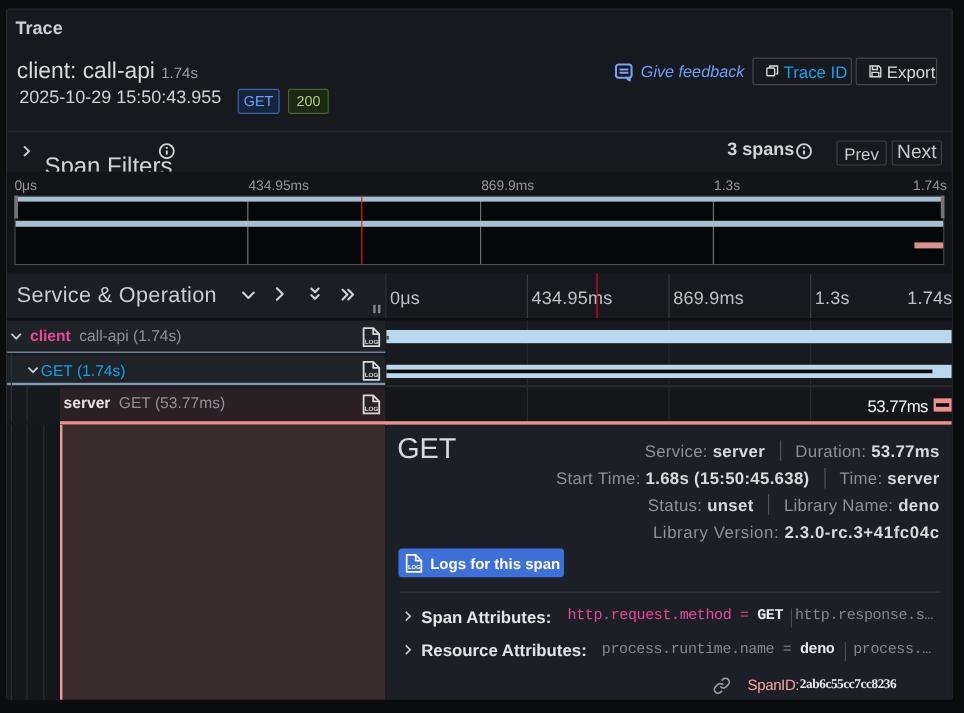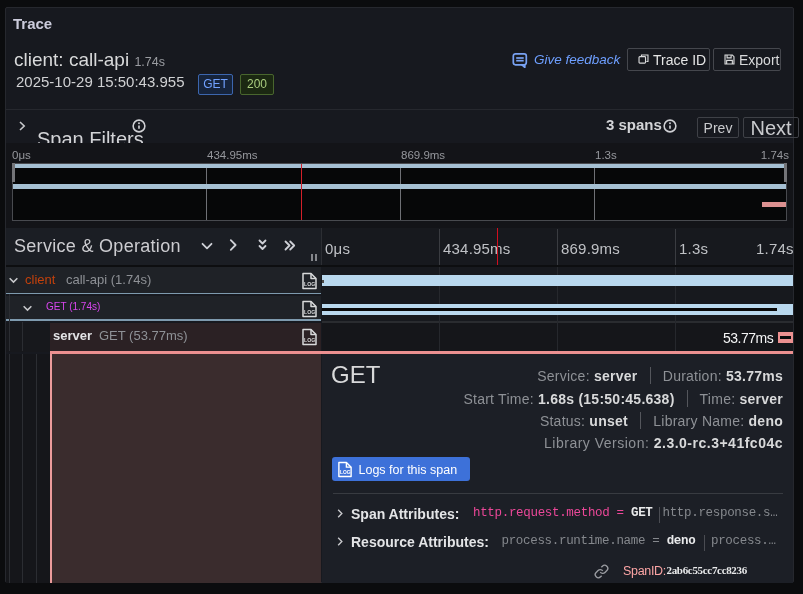--- a/index.html
+++ b/index.html
@@ -28,21 +28,21 @@
     <line x1="4.2" y1="8.7" x2="11.7" y2="8.7"></line>
     <path d="M12.8 12.4v2.9l-3.4-2.9" stroke-linejoin="round"></path>
   </svg>
 <div class="txt" style="left:534px; top:52px; font-size:13.5px; color:#6e9fff;font-style:italic;">Give feedback</div>
 
 <div class="abs" style="left:627px; top:48px; width:83px; height:23px; border:1px solid #45474d; border-radius:2px;"></div>
 <svg class="abs" style="left:637px; top:53px;" width="13" height="13" viewBox="0 0 16 16" fill="none" stroke="#d8d9da" stroke-width="1.4">
     <path d="M5.5 4.5v-2h8v8h-2"></path>
     <rect x="2.5" y="4.5" width="8" height="8" rx="1"></rect>
   </svg>
-<div class="txt" style="left:653px; top:52px; font-size:14px; font-weight:500; color:#e5e5e5;">Trace ID</div>
+<div class="txt" style="left:653px; top:52px; font-size:14px; font-weight:500; color:#0ea5e9;">Trace ID</div>
 <div class="abs" style="left:713px; top:48px; width:68px; height:23px; border:1px solid #45474d; border-radius:2px;"></div>
 <svg class="abs" style="left:723px; top:53px;" width="13" height="13" viewBox="0 0 16 16" fill="none" stroke="#d8d9da" stroke-width="1.4">
     <path d="M2.5 2.5h9l2 2v9h-11z"></path>
     <path d="M5 2.5v3.5h5V2.5"></path>
     <path d="M4.5 13.5V9h7v4.5"></path>
   </svg>
 <div class="txt" style="left:739px; top:52px; font-size:14px; font-weight:500; color:#d8d9da;">Export</div>
 
 <div class="abs" style="left:6px; top:109px; width:787px; height:34px; border-top:1px solid #26282e;"></div>
 <svg class="abs" style="left:16px; top:120px;" width="12" height="12" viewBox="0 0 12 12" fill="none" stroke="#c8c9cc" stroke-width="1.6">
@@ -54,21 +54,21 @@
     <line x1="8" y1="7.4" x2="8" y2="11.2" stroke="#cfd0d4" stroke-width="1.9"></line>
     <circle cx="8" cy="4.8" r="1.1" fill="#cfd0d4"></circle>
   </svg>
 <div class="txt" style="left:606px; top:116px; font-size:15px; font-weight:700; color:#d3d4d7;">3 spans</div>
 <svg class="abs" style="left:663px; top:118.5px;" width="14" height="14" viewBox="0 0 16 16" fill="none">
     <circle cx="8" cy="8" r="6.7" stroke="#cfd0d4" stroke-width="1.8"></circle>
     <line x1="8" y1="7.4" x2="8" y2="11.2" stroke="#cfd0d4" stroke-width="1.9"></line>
     <circle cx="8" cy="4.8" r="1.1" fill="#cfd0d4"></circle>
   </svg>
 <div class="abs" style="left:697px; top:116.5px; width:42px; height:21.5px; border:1px solid #3f4147; border-radius:2px; color:#c9cacd; font-size:14px; text-align:center; line-height:20px;">Prev</div>
-<div class="abs" style="left:743px; top:116.5px; width:56px; height:21.5px; border:1px solid #3f4147; border-radius:2px; color:#c9cacd; font-size:20px; text-align:center; line-height:20px;">Next</div>
+<div class="abs" style="left:743px; top:116.5px; width:42px; height:21.5px; border:1px solid #3f4147; border-radius:2px; color:#c9cacd; font-size:16px; text-align:center; line-height:20px;">Next</div>
 
 <div class="abs" style="left:6px; top:143px; width:787px; height:85px; background:#131418;"></div>
 <div class="txt" style="left:12px; top:149px; font-size:11.5px; color:#96989d;">0μs</div>
 <div class="txt" style="left:207px; top:149px; font-size:11.5px; color:#96989d;">434.95ms</div>
 <div class="txt" style="left:401px; top:149px; font-size:11.5px; color:#96989d;">869.9ms</div>
 <div class="txt" style="left:595px; top:149px; font-size:11.5px; color:#96989d;">1.3s</div>
 <div class="txt" style="right:14px; top:149px; font-size:11.5px; color:#96989d;">1.74s</div>
 
 <div class="abs" id="minimap" style="left:12px; top:163px; width:775px; height:58px; background:#060708; border:1px solid #484a4f;">
 
@@ -132,29 +132,29 @@
 
 <div class="abs" style="left:439px; top:267px; width:1px; height:84.5px; background:#26282d;"></div>
 <div class="abs" style="left:557px; top:267px; width:1px; height:84.5px; background:#26282d;"></div>
 <div class="abs" style="left:675px; top:267px; width:1px; height:84.5px; background:#26282d;"></div>
 
 <div class="abs" style="left:50px; top:350.5px; width:743px; height:3px; background:#ec9090;"></div>
 
 <svg class="abs" style="left:7.5px; top:276px;" width="11" height="9" viewBox="0 0 10 8" fill="none" stroke="#c8c9cc" stroke-width="1.4">
     <path d="M1.5 2l3.5 3.5L8.5 2"></path>
   </svg>
-<div class="txt" style="left:25px; top:272px; font-size:13px; font-weight:400; color:#c2410c;">client</div>
+<div class="txt" style="left:25px; top:272px; font-size:13px; font-weight:700; color:#ec4899;">client</div>
 <div class="txt" style="left:66px; top:272px; font-size:13px; color:#8e9196;">call-api (1.74s)</div>
 <div class="abs" style="left:322px; top:275px; width:471px; height:11px; background:#b9d8ee;"></div>
 <div class="abs" style="left:322px; top:280.2px; width:2px; height:2.8px; background:#4a4744;"></div>
 
 <svg class="abs" style="left:22px; top:304px;" width="11" height="9" viewBox="0 0 10 8" fill="none" stroke="#c8c9cc" stroke-width="1.4">
     <path d="M1.5 2l3.5 3.5L8.5 2"></path>
   </svg>
-<div class="txt" style="left:46px; top:300.5px; font-size:10px; color:#d946ef;">GET (1.74s)</div>
+<div class="txt" style="left:34px; top:300.5px; font-size:13px; color:#0ea5e9;">GET (1.74s)</div>
 <div class="abs" style="left:322px; top:303.5px; width:471px; height:11px; background:#b9d8ee;"></div>
 <div class="abs" style="left:322px; top:308px; width:455px; height:3.2px; background:#0a0a0b;"></div>
 
 <div class="txt" style="left:53px; top:327.5px; font-size:13px; font-weight:700; color:#e3e4e6;">server</div>
 <div class="txt" style="left:99px; top:327.5px; font-size:13px; color:#8e9196;">GET (53.77ms)</div>
 <div class="txt" style="left:723px; top:329.5px; font-size:14px; letter-spacing:-0.5px; color:#f5f5f6;">53.77ms</div>
 <div class="abs" style="left:778px; top:331.5px; width:15px; height:11px; background:#ec9090;"></div>
 <div class="abs" style="left:780px; top:335.5px; width:11px; height:3.2px; background:#0a0a0b;"></div>
 
 <div class="abs" style="left:9px; top:294px; width:1px; height:57px; background:#2b2d32;"></div>
@@ -192,21 +192,21 @@
 <div class="txt" style="right:20px; top:389.6px; font-size:14px; letter-spacing:0.25px;"><span class="gray">Start Time: </span><b class="white">1.68s (15:50:45.638)</b> <span class="sep"></span> <span class="gray">Time: </span><b class="white">server</b></div>
 <div class="txt" style="right:20px; top:412.2px; font-size:14px; letter-spacing:0.25px;"><span class="gray">Status: </span><b class="white">unset</b> <span class="sep"></span> <span class="gray">Library Name: </span><b class="white">deno</b></div>
 <div class="txt" style="right:20px; top:434.8px; font-size:14px; letter-spacing:0.5px;"><span class="gray">Library Version: </span><b class="white">2.3.0-rc.3+41fc04c</b></div>
 
 <div class="abs" style="left:332px; top:457px; width:137.5px; height:23.5px; background:#3d71d9; border-radius:3px;"></div>
 <svg class="abs" style="left:336.5px; top:461px;" width="16" height="17" viewBox="0 0 17 18" fill="none">
     <path d="M2 1.5h8l5 5v10H2z" stroke="#fff" stroke-width="1.5" stroke-linejoin="round"></path>
     <path d="M10 1.5v5h5" stroke="#fff" stroke-width="1.5" stroke-linejoin="round"></path>
     <text x="3.2" y="14.3" font-size="5.2" font-weight="700" fill="#fff" font-family="Liberation Sans">LOG</text>
   </svg>
-<div class="txt" style="left:358.5px; top:462.5px; font-size:12.5px; font-weight:400; color:#ffffff;">Logs for this span</div>
+<div class="txt" style="left:358.5px; top:462.5px; font-size:12.5px; font-weight:700; color:#ffffff;">Logs for this span</div>
 
 <div class="abs" style="left:333px; top:492.5px; width:450px; height:1px; background:#383b41;"></div>
 
 <svg class="abs" style="left:335px; top:507.5px;" width="10" height="11" viewBox="0 0 10 12" fill="none" stroke="#c8c9cc" stroke-width="1.5">
     <path d="M3 2l4 4-4 4"></path>
   </svg>
 <div class="txt" style="left:351px; top:505.5px; font-size:14px; font-weight:700; color:#e3e4e6;">Span Attributes:</div>
 <div class="txt" style="left:473px; top:505.5px; font-family:'Liberation Mono',monospace; font-size:12.5px; letter-spacing:-0.32px;"><span style="color:#ec4899;">http.request.method = </span><b style="color:#e9eaeb;">GET</b></div>
 <div class="abs" style="left:658.5px; top:506.5px; width:1px; height:16px; background:#4a4c52;"></div>
 <div class="txt" style="left:662.5px; top:505.5px; font-family:'Liberation Mono',monospace; font-size:12.5px; letter-spacing:-0.32px; color:#85888d;">http.response.s…</div>

